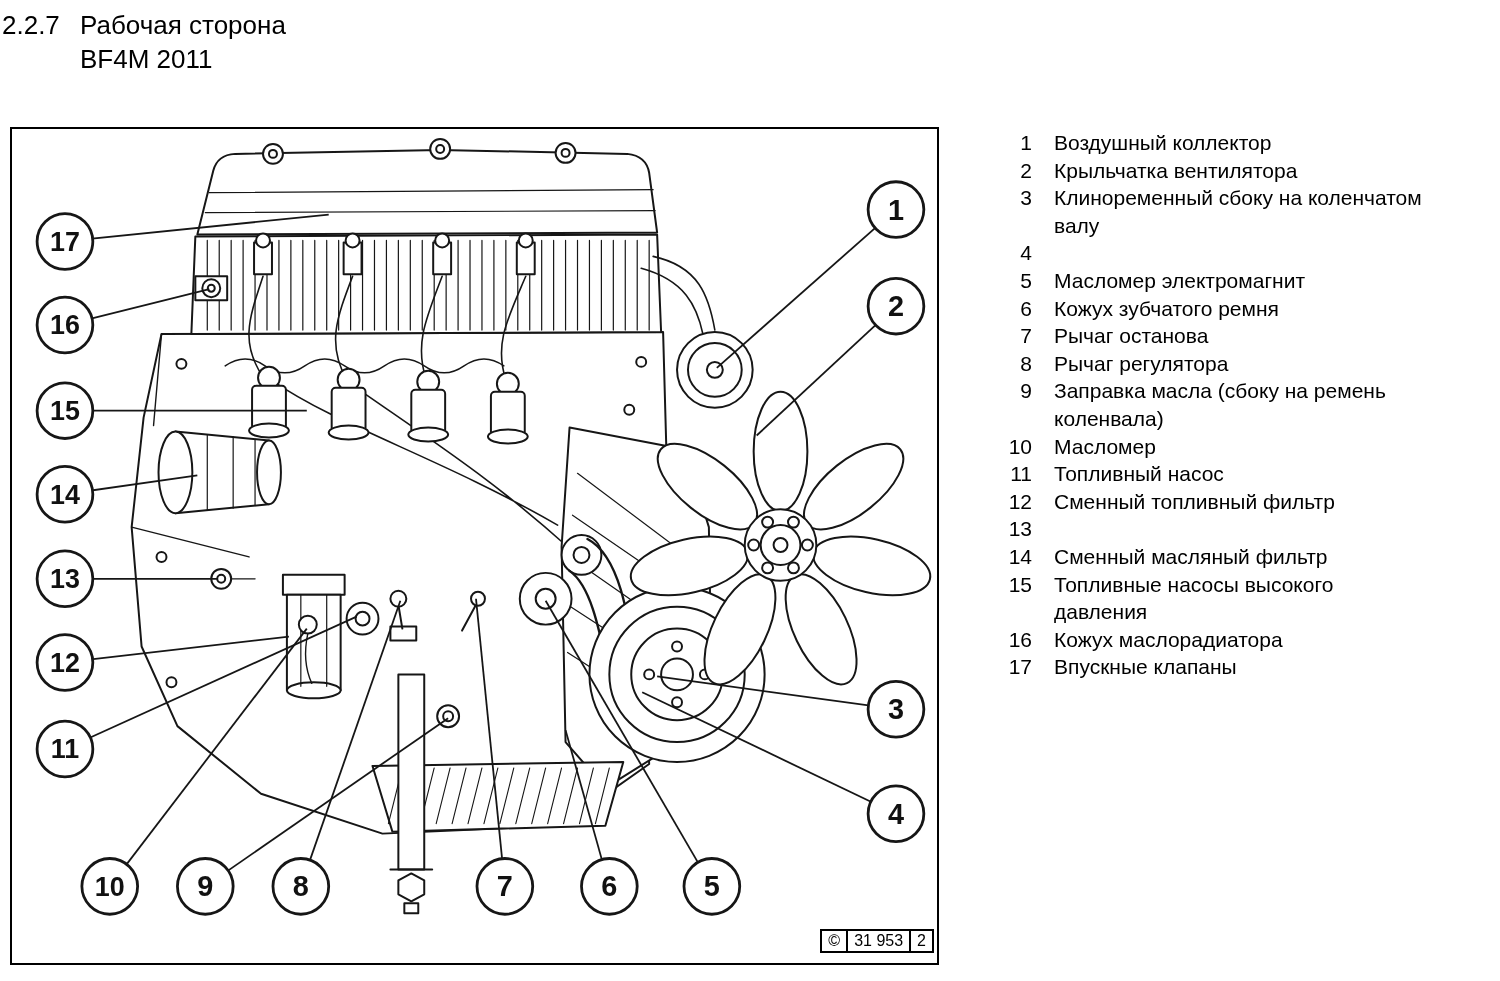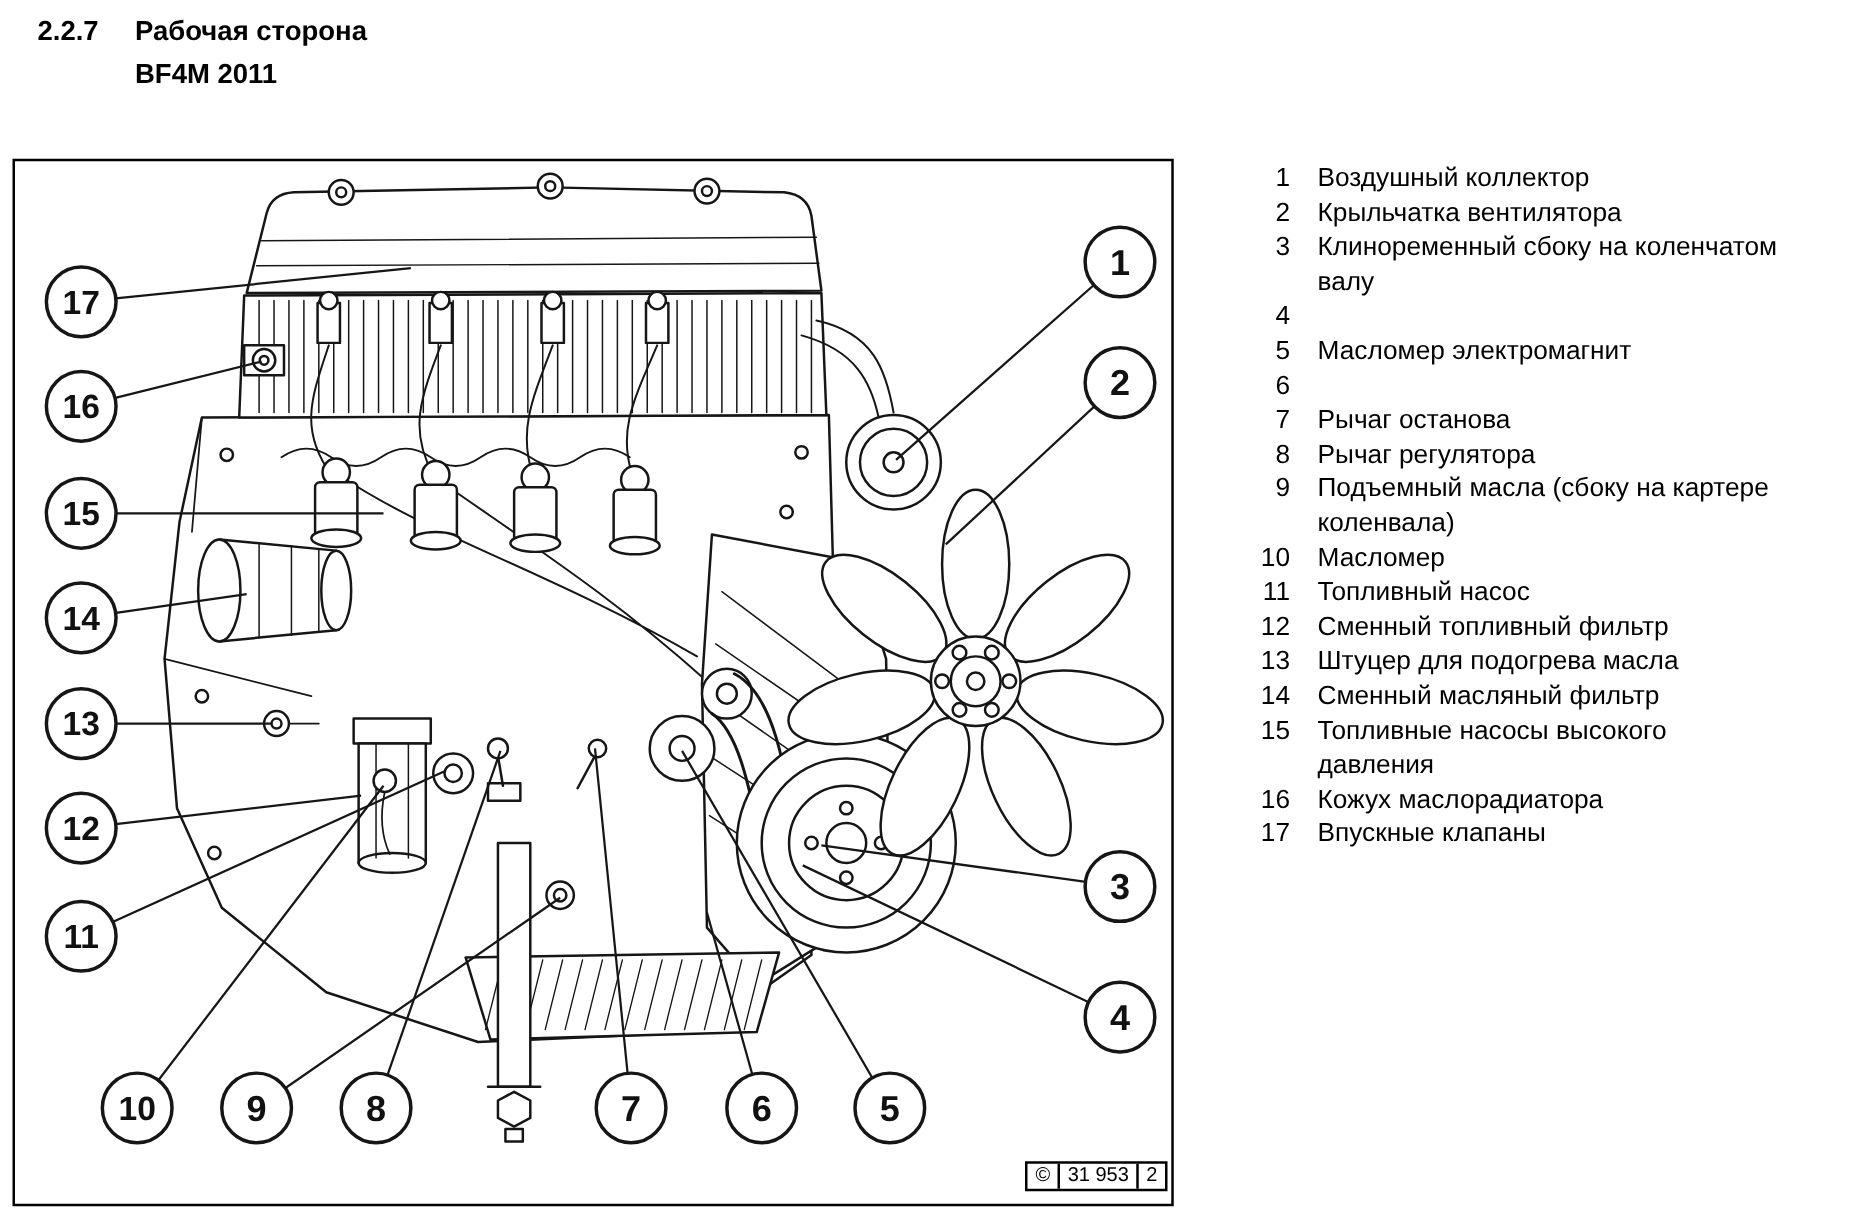--- a/index.html
+++ b/index.html
@@ -3,22 +3,22 @@
 <meta charset="utf-8">
 <style>
   html,body{margin:0;padding:0;}
   body{
     width:1500px;height:981px;position:relative;overflow:hidden;
     background:#ffffff;color:#000;
     font-family:"Liberation Sans",sans-serif;
     -webkit-font-smoothing:antialiased;
   }
   .title-block{
-    position:absolute;left:30px;top:8px;
-    display:flex;font-weight:bold;font-size:22px;line-height:34px;
+    position:absolute;left:2px;top:8px;
+    display:flex;font-weight:normal;font-size:26px;line-height:34px;
   }
   .title-num{width:78px;flex:none;}
   .figure-box{
     position:absolute;left:10px;top:127px;width:929px;height:838px;
     border:2px solid #000;background:#fff;box-sizing:border-box;
   }
   .figure-box svg{position:absolute;left:0;top:0;width:100%;height:100%;}
   .stamp{
     position:absolute;right:3px;bottom:10px;
     display:flex;border:2px solid #000;background:#fff;
@@ -299,49 +299,49 @@
     </div>
     <div class="legend-row">
       <span class="legend-num">4</span>
     </div>
     <div class="legend-row">
       <span class="legend-num">5</span>
       <span class="legend-text">Масломер электромагнит</span>
     </div>
     <div class="legend-row">
       <span class="legend-num">6</span>
+      <span class="legend-text">Кожух зубчатого ремня</span>
     </div>
     <div class="legend-row">
       <span class="legend-num">7</span>
       <span class="legend-text">Рычаг останова</span>
     </div>
     <div class="legend-row">
       <span class="legend-num">8</span>
       <span class="legend-text">Рычаг регулятора</span>
     </div>
     <div class="legend-row">
       <span class="legend-num">9</span>
-      <span class="legend-text">Подъемный масла (сбоку на картере
+      <span class="legend-text">Заправка масла (сбоку на ремень
 коленвала)</span>
     </div>
     <div class="legend-row">
       <span class="legend-num">10</span>
       <span class="legend-text">Масломер</span>
     </div>
     <div class="legend-row">
       <span class="legend-num">11</span>
       <span class="legend-text">Топливный насос</span>
     </div>
     <div class="legend-row">
       <span class="legend-num">12</span>
       <span class="legend-text">Сменный топливный фильтр</span>
     </div>
     <div class="legend-row">
       <span class="legend-num">13</span>
-      <span class="legend-text">Штуцер для подогрева масла</span>
     </div>
     <div class="legend-row">
       <span class="legend-num">14</span>
       <span class="legend-text">Сменный масляный фильтр</span>
     </div>
     <div class="legend-row">
       <span class="legend-num">15</span>
       <span class="legend-text">Топливные насосы высокого
 давления</span>
     </div>

